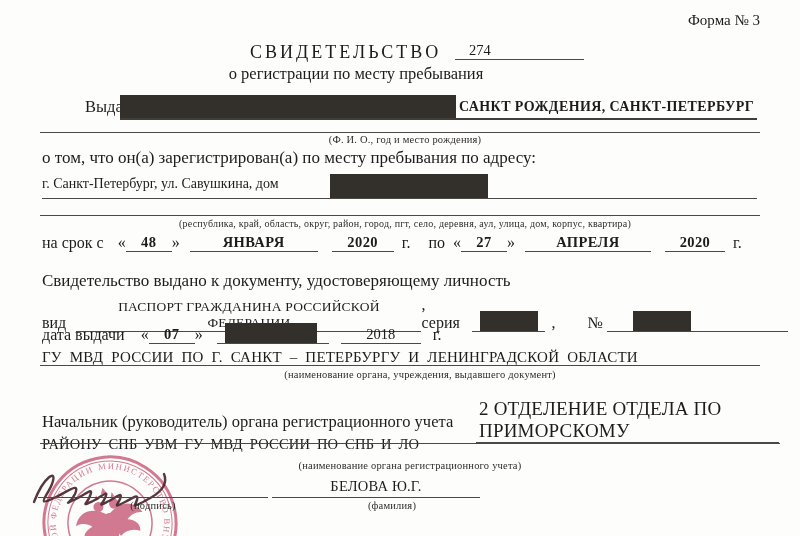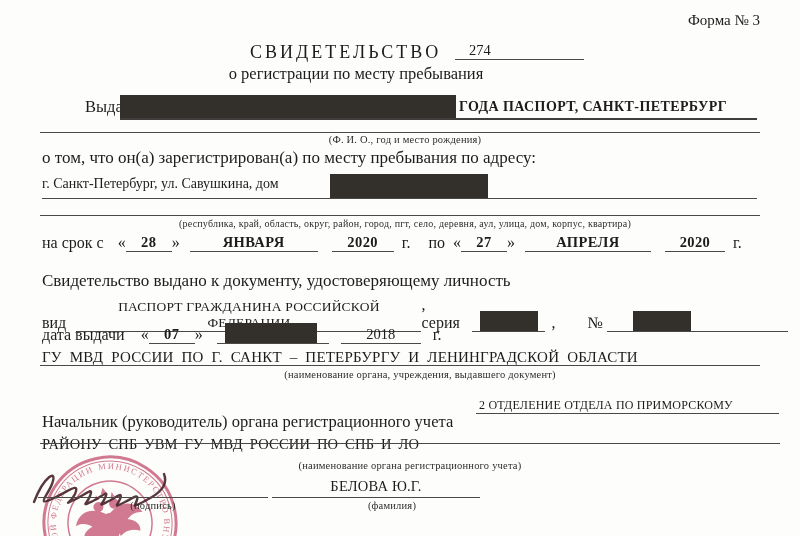--- a/index.html
+++ b/index.html
@@ -26,38 +26,38 @@
 <div class="page">
 
   <div class="abs" style="top:12px;right:40px;font-size:15px;">Форма № 3</div>
 
   <div class="abs" style="top:42px;left:250px;font-size:18px;letter-spacing:3px;">СВИДЕТЕЛЬСТВО</div>
   <div class="abs" style="top:42px;left:455px;width:115px;border-bottom:1.6px solid #4a4947;text-align:left;padding-left:14px;font-size:14.5px;">274</div>
   <div class="abs centerline" style="top:64px;left:0px;width:712px;font-size:16.5px;">о регистрации по месту пребывания</div>
 
   <div class="abs" style="top:97px;left:85px;font-size:16.5px;">Выдано</div>
   <div class="abs redact" style="top:95px;left:120px;width:336px;height:23px;"></div>
-  <div class="abs fillval" style="top:99px;left:459px;font-size:14px;">ГОДА ПАСПОРТ, САНКТ-ПЕТЕРБУРГ</div>
+  <div class="abs fillval" style="top:99px;left:459px;font-size:14px;">САНКТ РОЖДЕНИЯ, САНКТ-ПЕТЕРБУРГ</div>
   <div class="abs rule2" style="top:98px;left:120px;width:637px;height:20px;"></div>
 
   <div class="abs rule" style="top:116px;left:40px;width:720px;height:16px;"></div>
   <div class="abs centerline cap" style="top:134px;left:40px;width:730px;">(Ф. И. О., год и место рождения)</div>
 
   <div class="abs" style="top:148px;left:42px;font-size:17px;">о том, что он(а) зарегистрирован(а) по месту пребывания по адресу:</div>
   <div class="abs" style="top:176px;left:42px;font-size:14px;">г. Санкт-Петербург, ул. Савушкина, дом</div>
   <div class="abs redact" style="top:174px;left:330px;width:158px;height:24px;"></div>
   <div class="abs rule" style="top:180px;left:42px;width:715px;height:18px;"></div>
 
   <div class="abs rule" style="top:198px;left:40px;width:720px;height:17px;"></div>
   <div class="abs centerline cap" style="top:218px;left:40px;width:730px;font-size:10px;">(республика, край, область, округ, район, город, пгт, село, деревня, аул, улица, дом, корпус, квартира)</div>
 
   <div class="abs row" style="top:234px;left:42px;width:716px;font-size:16px;">
     <span>на срок с</span>
     <span style="margin-left:14px;">«</span>
-    <span class="slot fillval" style="width:46px;font-size:14.5px;">28</span>
+    <span class="slot fillval" style="width:46px;font-size:14.5px;">48</span>
     <span>»</span>
     <span class="slot fillval" style="width:128px;margin-left:10px;font-size:14.5px;">ЯНВАРЯ</span>
     <span class="slot fillval" style="width:62px;margin-left:14px;font-size:14.5px;">2020</span>
     <span style="margin-left:8px;">г.</span>
     <span style="margin-left:18px;">по</span>
     <span style="margin-left:8px;">«</span>
     <span class="slot fillval" style="width:46px;font-size:14.5px;">27</span>
     <span>»</span>
     <span class="slot fillval" style="width:126px;margin-left:10px;font-size:14.5px;">АПРЕЛЯ</span>
     <span class="slot fillval" style="width:60px;margin-left:14px;font-size:14.5px;">2020</span>
@@ -84,21 +84,21 @@
     <span class="slot" style="width:112px;margin-left:14px;text-align:left;"><span class="redact" style="width:92px;height:20px;vertical-align:bottom;margin-left:8px;"></span></span>
     <span class="slot" style="width:80px;margin-left:12px;font-size:14.5px;">2018</span>
     <span style="margin-left:12px;">г.</span>
   </div>
 
   <div class="abs caps" style="top:349px;left:42px;font-size:15px;word-spacing:4px;">ГУ МВД РОССИИ ПО Г. САНКТ – ПЕТЕРБУРГУ И ЛЕНИНГРАДСКОЙ ОБЛАСТИ</div>
   <div class="abs rule" style="top:348px;left:40px;width:720px;height:17px;"></div>
   <div class="abs centerline cap" style="top:369px;left:40px;width:760px;">(наименование органа, учреждения, выдавшего документ)</div>
 
   <div class="abs" style="top:388px;left:42px;font-size:16.5px;margin-top:24px;">Начальник (руководитель) органа регистрационного учета</div>
-  <div class="abs slot caps" style="top:398px;left:476px;width:300px;font-size:12px;text-align:left;padding-left:3px;">2 ОТДЕЛЕНИЕ ОТДЕЛА  ПО ПРИМОРСКОМУ</div>
+  <div class="abs slot caps" style="top:398px;left:476px;width:300px;font-size:19px;text-align:left;padding-left:3px;">2 ОТДЕЛЕНИЕ ОТДЕЛА  ПО ПРИМОРСКОМУ</div>
   <div class="abs caps" style="top:436px;left:42px;font-size:14.5px;word-spacing:3px;">РАЙОНУ СПБ УВМ  ГУ  МВД РОССИИ  ПО СПБ  И  ЛО</div>
   <div class="abs rule" style="top:426px;left:40px;width:740px;height:17px;"></div>
   <div class="abs centerline cap" style="top:460px;left:40px;width:740px;">(наименование органа регистрационного учета)</div>
 
   <div class="abs" style="top:443px;left:30px;width:160px;height:160px;">
     <svg width="160" height="160" viewBox="0 0 160 160" style="opacity:0.82;transform:rotate(-12deg);">
       <defs>
         <path id="ringPath" d="M 80 26 A 54 54 0 1 1 79.9 26"></path>
         <path id="numArc" d="M 44 130 Q 80 144 116 130"></path>
       </defs>

